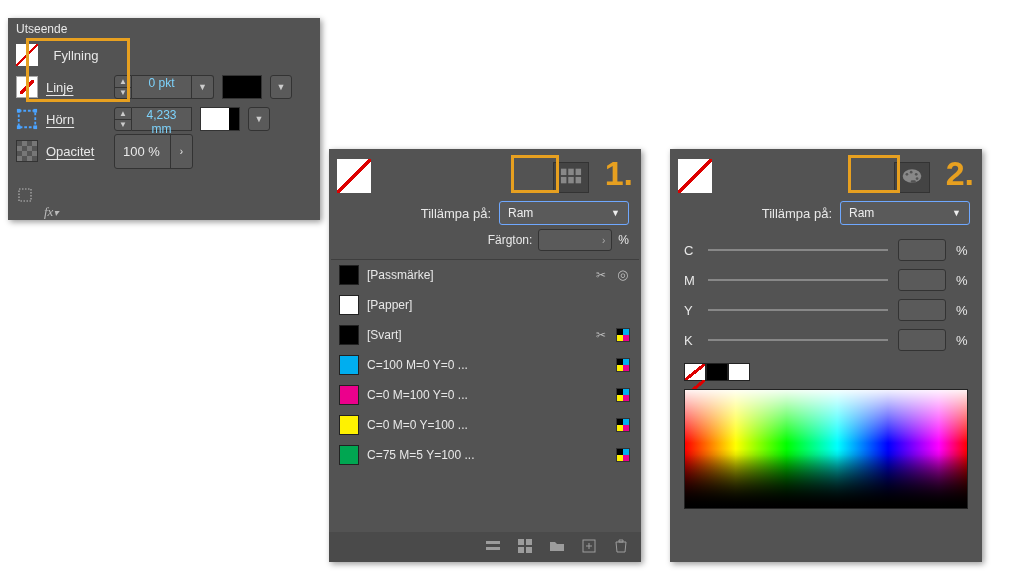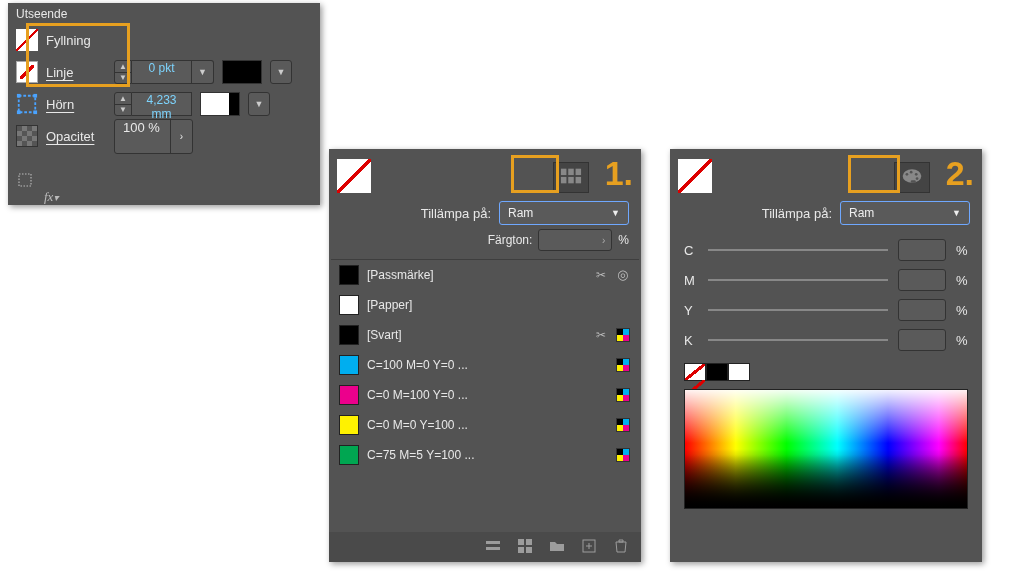--- a/index.html
+++ b/index.html
@@ -1,46 +1,46 @@
 <!DOCTYPE html>
 <html><head>
 <meta charset="utf-8">
 <style>
   * { box-sizing: border-box; margin: 0; padding: 0; font-family: "Segoe UI", Arial, sans-serif; }
   body { width: 1024px; height: 581px; background: #fff; position: relative; }
   .panel  { position: absolute; background: #535353; color: #e8e8e8; font-size: 13px; box-shadow: 2px 2px 6px rgba(0,0,0,.4); }
-  .utseende-panel { left: 8px;  top: 3px;  width: 312px; height: 202px; padding: 4px 8px 8px 8px; }
+  .utseende-panel { left: 8px;  top: 18px;  width: 312px; height: 202px; padding: 4px 8px 8px 8px; }
   .swatch-panel   { left: 329px; top: 149px; width: 312px; height: 413px; }
   .color-panel    { left: 670px; top: 149px; width: 312px; height: 413px; }
 
   .panel-title { font-size: 12px; margin-bottom: 4px; }
   .row { display: flex; align-items: center; height: 30px; gap: 8px; }
   .utseende-panel .row { margin-top: 2px; }
 
   .swatch-icon { width: 22px; height: 22px; display:inline-block; position: relative; }
   .sw-none   { background:#fff; }
   .sw-none::after { content:""; position:absolute; inset:0; background:linear-gradient(to top left, transparent 0 46%, #d00 46% 54%, transparent 54% 100%); }
   .sw-stroke { background:#fff; border:1px solid #aaa; }
   .sw-stroke::after { content:""; position:absolute; inset:3px; background:linear-gradient(to top left, transparent 0 42%, #d00 42% 58%, transparent 58% 100%); }
   .sw-opacity { background:repeating-conic-gradient(#777 0 25%, #555 0 50%) 0 0/10px 10px; border:1px solid #333; }
 
   .label-link { color:#e8e8e8; text-decoration: underline; text-underline-offset: 3px; min-width: 60px; display:inline-block; }
-  .label-plain{ min-width: 60px; display:inline-block; }
+  .label-plain{ min-width: 60px; display:inline-block;text-align:center; }
 
   .num-field { display:flex; align-items:center; height:24px; }
   .spinner { width:18px; height:24px; display:flex; flex-direction:column; border:1px solid #333; background:#5a5a5a; border-radius:3px 0 0 3px; }
   .spinner div { flex:1; display:flex; align-items:center; justify-content:center; font-size:8px; color:#ccc; }
   .spinner div:first-child { border-bottom:1px solid #333; }
   .num-input { height:24px; width:60px; background:#5a5a5a; border:1px solid #333; border-left:none; color:#7dd3fc; padding:0 4px; font-size:12px;text-align:center; }
   .dd-btn { height:24px; width:22px; background:#5a5a5a; border:1px solid #333; border-left:none; border-radius:0 3px 3px 0; display:flex; align-items:center; justify-content:center; font-size:9px; color:#ccc;}
   .color-well { height:24px; width:40px; background:#000; border:1px solid #333; }
   .gap-piece  { height:24px; width:40px; background:#fff; border:1px solid #333; position:relative; }
   .gap-piece::after{ content:""; position:absolute; right:0; top:0; bottom:0; width:10px; background:#000; }
 
-  .opacity-box { height:35px; display:flex; border:1px solid #333; border-radius:3px; background:#5a5a5a; }
+  .opacity-box { height:35px; display:flex; align-items:center; border:1px solid #333; border-radius:3px; background:#5a5a5a; }
   .opacity-box span.val { padding:0 10px 0 8px; }
   .opacity-box span.ar  { width:22px; border-left:1px solid #333; height:100%; display:flex; align-items:center; justify-content:center; font-size:10px; }
 
   .fx-row { display:flex; align-items:center; gap:10px; margin-top:6px; padding-left:0; color:#bbb;}
   .fx-row svg { width:18px; height:18px; }
 
   .highlight-double { position:absolute; left:18px; top:20px; width:104px; height:64px; border:3px solid #e7a020; pointer-events:none; }
 
   .panel-top-icons { display:flex; gap:6px; padding: 8px 8px 0 8px; align-items:flex-end; height:44px; position:relative;}
   .big-swatch { width:34px; height:34px; }

